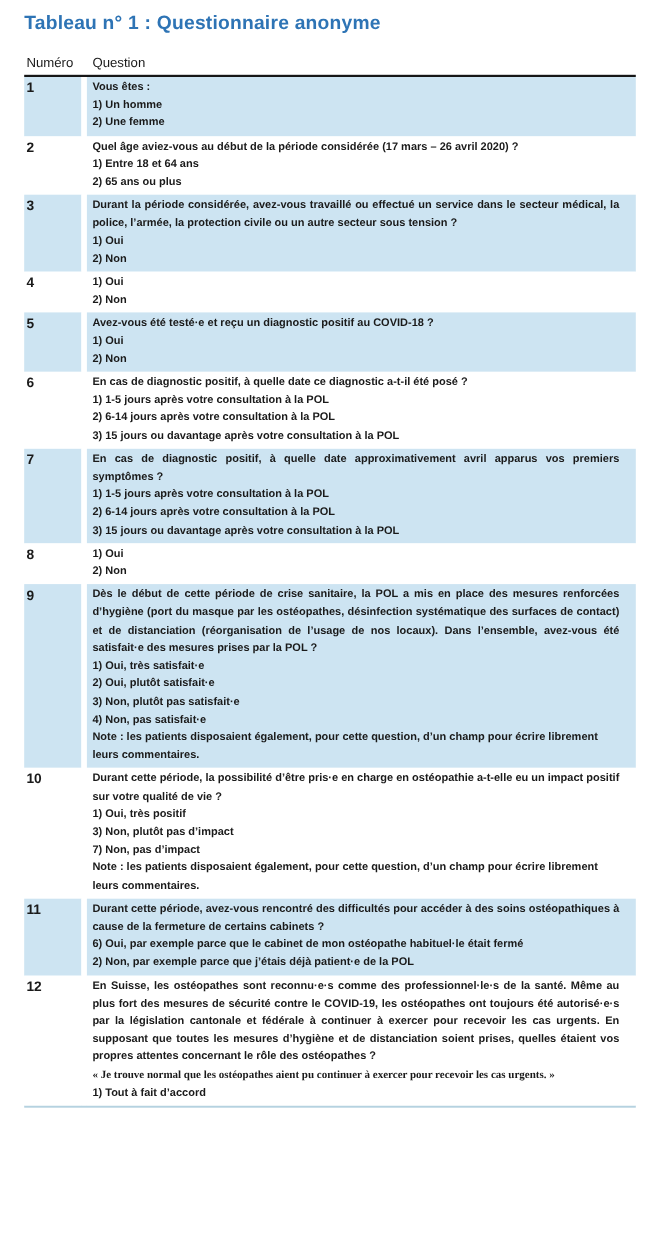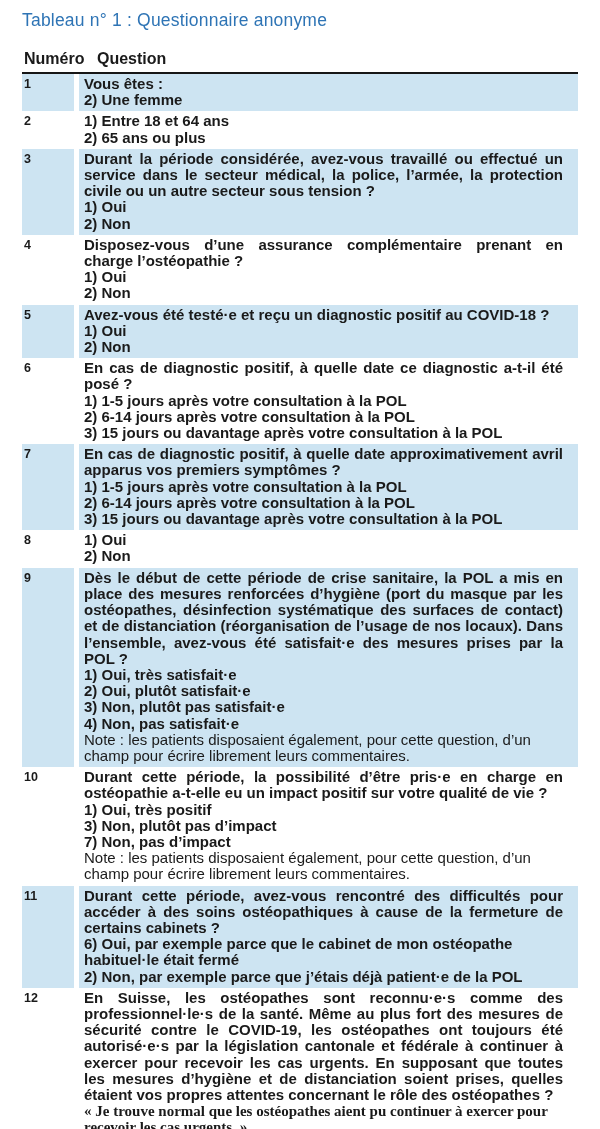--- a/index.html
+++ b/index.html
@@ -16,36 +16,35 @@
     height: 1129px;
     overflow: hidden;
     background: #ffffff;
     color: var(--c-text);
     font-family: "Liberation Sans", "DejaVu Sans", sans-serif;
   }
   .page { padding: 8px 22px 0 22px; }
 
   .doc-title {
     font-size: 17.5px;
-    font-weight: 400;
+    font-weight: 700;
     color: var(--c-title);
     margin: 2px 0 13px 0;
     letter-spacing: 0.2px;
   }
 
   .qtable { margin-top: 16px; }
 
   .thead {
     display: grid;
     grid-template-columns: 57px 1fr;
-    font-size: 16px;
-    font-weight: 700;
+    font-size: 12px;
+    font-weight: 400;
     padding: 3px 0 4px 0;
     border-bottom: 2px solid var(--c-headrule);
-    gap: 13px;
   }
   .thead .h-num { padding-left: 2px; }
   .thead .h-q   { padding-left: 5px; }
 
   .trow {
     display: grid;
     grid-template-columns: 52px 5px 1fr;
   }
   .trow:last-child { border-bottom: 2px solid var(--c-bottom); }
 
@@ -54,71 +53,72 @@
 
   .cell.num {
     font-size: 12.5px;
     font-weight: 700;
     padding: 2px 0 0 2px;
     line-height: 16.2px;
   }
   .gap { background: #ffffff; }
   .cell.q {
     padding: 2px 15px 3px 5px;
-    font-size: 15px;
+    font-size: 10px;
     line-height: 16.2px;
   }
   .cell.q p { margin: 0; }
   .qtext  { font-weight: 700; text-align: justify; }
   .quote  { font-weight: 700; font-family: Liberation Serif, serif; }
   .opt    { font-weight: 700; }
-  .note   { font-weight: 400; }
+  .note   { font-weight: 700; }
 </style>
 </head>
 <body>
 
 <div class="page">
   <h1 class="doc-title">Tableau n° 1 : Questionnaire anonyme</h1>
 
   <div class="qtable">
     <div class="thead">
       <div class="h-num">Numéro</div>
       <div class="h-q">Question</div>
     </div>
     <div id="tbody">
         <div class="trow shaded">
     <div class="cell num">1</div>
     <div class="gap"></div>
     <div class="cell q">
             <p class="qtext">Vous êtes :</p>
+            <p class="opt">1) Un homme</p>
             <p class="opt">2) Une femme</p>
           </div>
   </div>
         <div class="trow">
     <div class="cell num">2</div>
     <div class="gap"></div>
     <div class="cell q">
+            <p class="qtext">Quel âge aviez-vous au début de la période considérée (17 mars – 26 avril 2020) ?</p>
             <p class="opt">1) Entre 18 et 64 ans</p>
             <p class="opt">2) 65 ans ou plus</p>
           </div>
   </div>
         <div class="trow shaded">
     <div class="cell num">3</div>
     <div class="gap"></div>
     <div class="cell q">
             <p class="qtext">Durant la période considérée, avez-vous travaillé ou effectué un service dans le secteur médical, la police, l’armée, la protection civile ou un autre secteur sous tension ?</p>
             <p class="opt">1) Oui</p>
             <p class="opt">2) Non</p>
           </div>
   </div>
         <div class="trow">
     <div class="cell num">4</div>
     <div class="gap"></div>
     <div class="cell q">
-            <p class="qtext">Disposez-vous d’une assurance complémentaire prenant en charge l’ostéopathie ?</p>
             <p class="opt">1) Oui</p>
             <p class="opt">2) Non</p>
           </div>
   </div>
         <div class="trow shaded">
     <div class="cell num">5</div>
     <div class="gap"></div>
     <div class="cell q">
             <p class="qtext">Avez-vous été testé·e et reçu un diagnostic positif au COVID-18 ?</p>
             <p class="opt">1) Oui</p>

